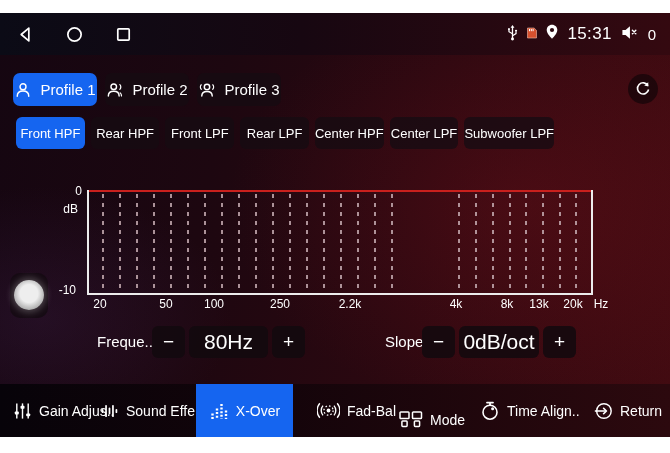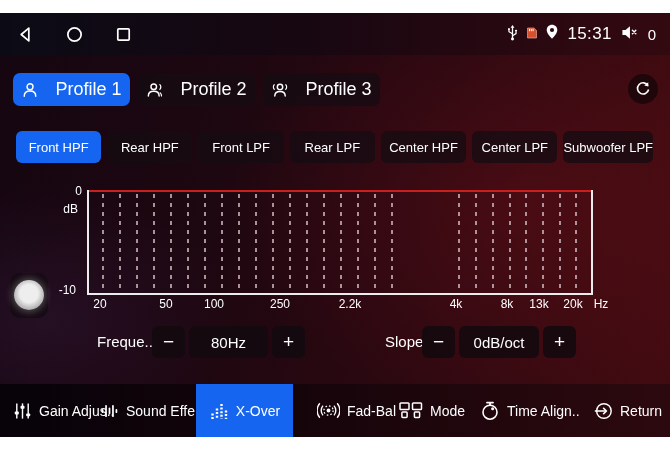--- a/index.html
+++ b/index.html
@@ -36,28 +36,28 @@
   
   .btn{
     background:rgba(22,12,18,0.78);
     border-radius:7px;color:#fff;
     display:flex;align-items:center;justify-content:center;
     box-sizing:border-box;cursor:default;
   }
   .btn.active{background:var(--accent,#1565f0);}
   
   .profile-row{position:absolute;top:60px;left:13px;height:33px;display:flex;gap:8px;}
-  .profile-btn{width:117px;font-size:18px;gap:16px;}
+  .profile-btn{width:84px;font-size:15px;gap:8px;}
   .profile-btn svg{flex:0 0 auto;}
   .reset-btn{
     position:absolute;top:61px;left:628px;width:30px;height:30px;border-radius:50%;
     background:rgba(14,5,8,0.65);display:flex;align-items:center;justify-content:center;
   }
   
-  .filter-row{position:absolute;top:118px;left:16px;width:637px;height:32px;display:flex;gap:6px;}
+  .filter-row{position:absolute;top:104px;left:16px;width:538px;height:32px;display:flex;gap:6px;}
   .filter-btn{flex:1 1 0;font-size:13px;border-radius:6px;white-space:nowrap;}
   
   .plot{
     position:absolute;left:87px;top:177px;width:502px;height:103px;
     border-left:2px solid #ececec;border-bottom:2px solid #ececec;border-right:2px solid #ececec;
     box-sizing:content-box;
   }
   .curve-line{position:absolute;top:0;left:0;right:0;height:2px;background:#c9201d;}
   .gl{
     position:absolute;top:4px;bottom:2px;width:2px;
@@ -77,37 +77,37 @@
     position:absolute;left:4px;top:7px;width:30px;height:30px;border-radius:50%;
     background:radial-gradient(circle at 50% 45%,#eeeeee 40%,#c2c2c2 62%,#7a7a7a 100%);
     box-shadow:0 0 7px 2px rgba(235,235,235,0.28);
   }
   
   .controls{position:absolute;top:313px;left:0;width:670px;height:32px;}
   .ctl-label{position:absolute;top:0;height:32px;line-height:32px;font-size:15px;color:#fff;}
   .ctl-btn{position:absolute;top:0;width:33px;height:32px;background:rgba(18,9,14,0.85);border-radius:6px;
     display:flex;align-items:center;justify-content:center;font-size:19px;color:#fff;}
   .ctl-value{position:absolute;top:0;height:32px;background:rgba(18,9,14,0.85);border-radius:6px;
-    display:flex;align-items:center;justify-content:center;font-size:15px;color:#fff;}
+    display:flex;align-items:center;justify-content:center;font-size:21px;color:#fff;}
   .freq-label{left:97px;}  .freq-minus{left:152px;} .freq-value{left:189px;width:79px;} .freq-plus{left:272px;}
   .slope-label{left:385px;} .slope-minus{left:422px;} .slope-value{left:459px;width:80px;} .slope-plus{left:543px;}
   
   .bottom-bar{
     position:absolute;top:371px;left:0;width:670px;height:53px;
     background:linear-gradient(90deg,#070309 0%,#13040a 40%,#2c090e 100%);
   }
   .nav-item{
     position:absolute;top:0;height:53px;display:flex;align-items:center;gap:7px;
     font-size:14px;color:#fff;white-space:nowrap;
   }
   .nav-item svg{flex:0 0 auto;}
   .nav-item.active{background:var(--accent,#1565f0);justify-content:center;}
   .ni-gain{left:13px;}  .ni-sound{left:100px;}
   .ni-xover{left:196px;width:97px;}
-  .ni-fadbal{left:317px;} .ni-mode{left:399px;} .ni-time{left:480px;} .ni-return{left:593px;}
+  .ni-fadbal{left:317px;} .ni-mode{left:399px;margin-top:9px;} .ni-time{left:480px;} .ni-return{left:593px;}
 </style>
 </head>
 <body>
 
 <div class="stage">
   <div class="bezel-top"></div>
 
   <div class="screen">
 
     <div class="status-bar">

